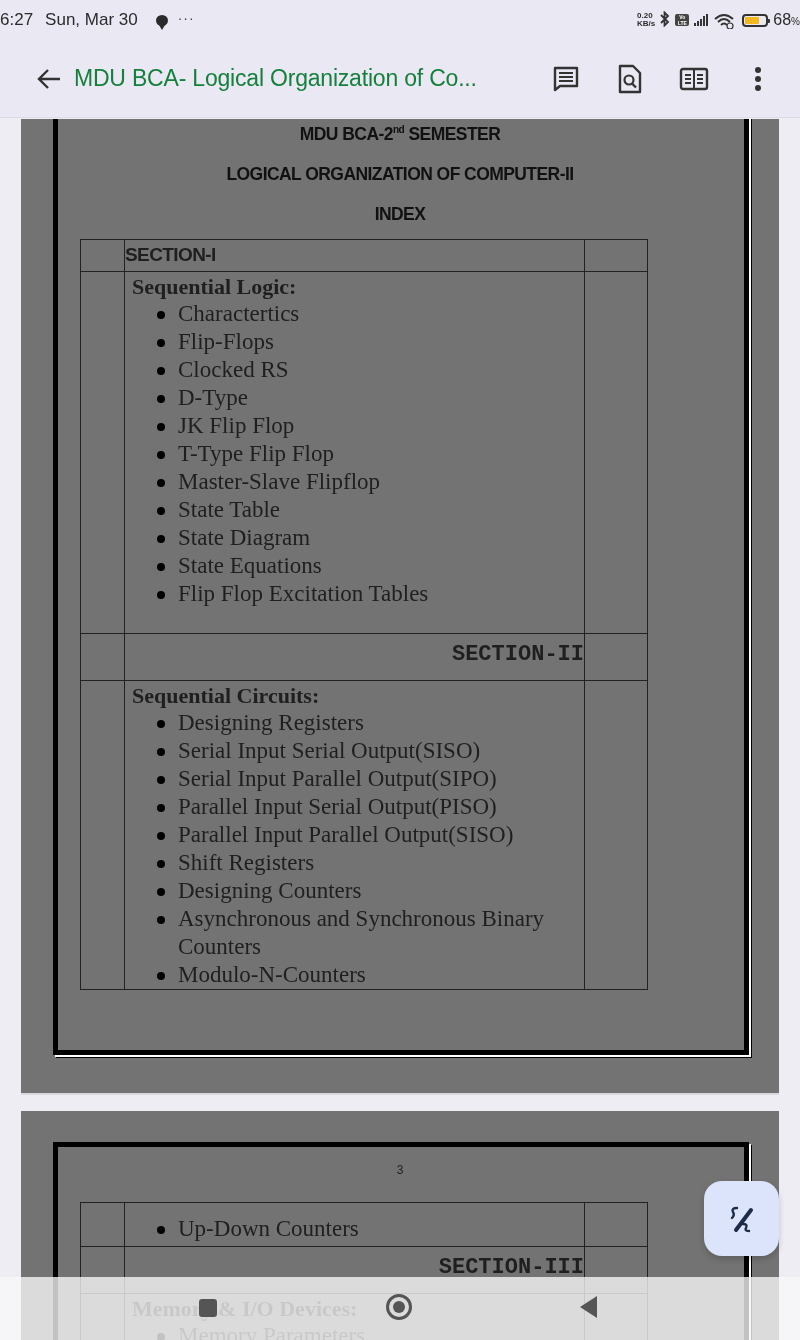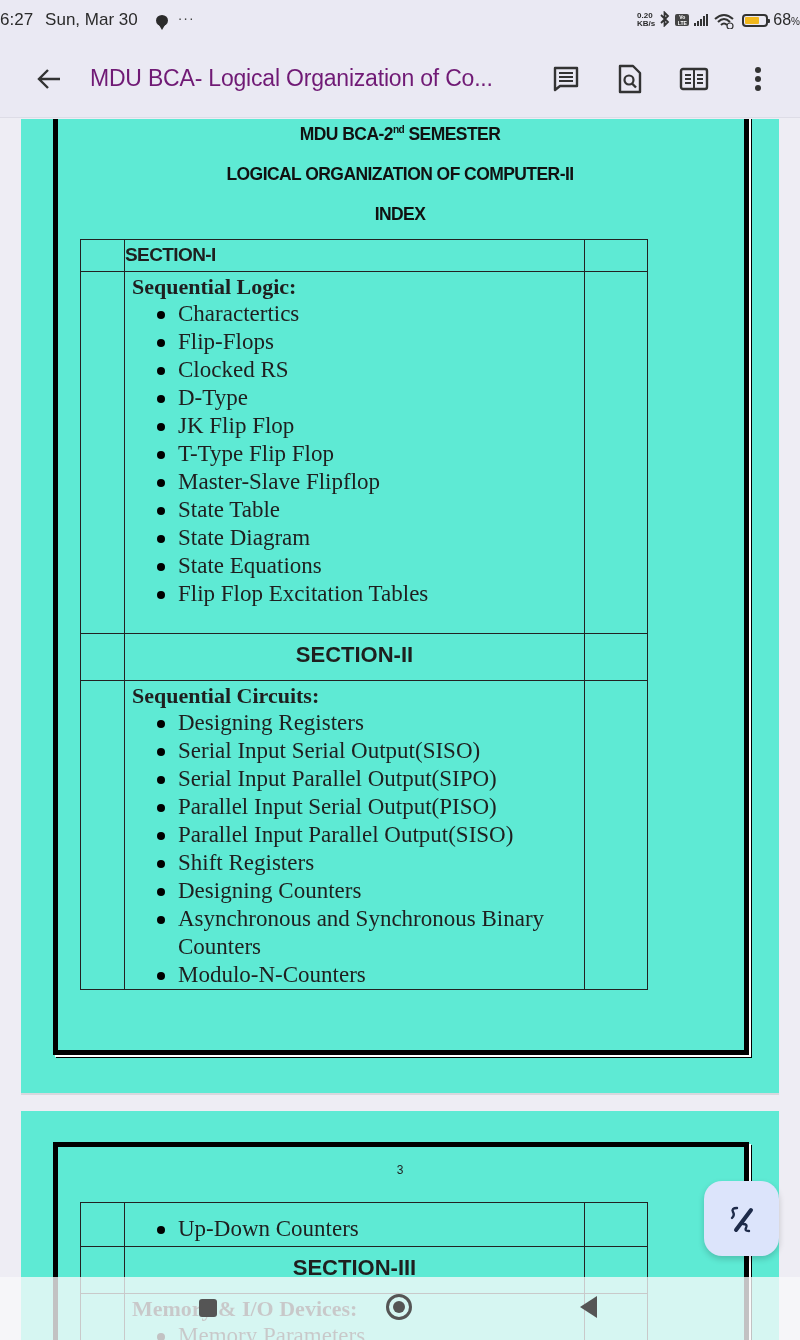--- a/index.html
+++ b/index.html
@@ -23,43 +23,43 @@
     .wifi svg { display: block; }
     .battery { width: 26px; height: 13px; border: 2px solid #333; border-radius: 4px; position: relative; padding: 1px; margin-left: 4px; }
     .battery:after { content: ""; position: absolute; right: -4px; top: 3px; width: 2px; height: 4px; background: #333; border-radius: 0 1px 1px 0; }
     .battery .fill { height: 100%; background: #f2b81c; border-radius: 1px; }
     .batt-pct { font-size: 16px; }
     .batt-pct small { font-size: 10px; }
 
     
     .app-bar { position: absolute; top: 40px; left: 0; width: 800px; height: 78px; background: #eae9f3; display: flex; align-items: center; border-bottom: 1px solid #dddce6; }
     .back-btn { width: 50px; height: 50px; margin-left: 24px; display: flex; align-items: center; justify-content: center; cursor: pointer; }
-    .doc-title { font-size: 23px; color: #701a75; margin-left: 16px; white-space: nowrap; width: 430px; overflow: hidden; letter-spacing: -0.2px; }
+    .doc-title { font-size: 23px; color: #15803d; white-space: nowrap; width: 430px; overflow: hidden; letter-spacing: -0.2px; }
     .app-actions { display: flex; align-items: center; margin-left: auto; margin-right: 10px; }
     .app-icon-btn { width: 64px; height: 50px; display: flex; align-items: center; justify-content: center; cursor: pointer; }
 
     
     .viewer { position: absolute; top: 119px; left: 0; width: 800px; height: 1221px; background: #eeedf4; overflow: hidden; }
-    .page { position: absolute; left: 21px; width: 758px; background: #5eead4; }
+    .page { position: absolute; left: 21px; width: 758px; background: #737373; }
     .page1 { top: -10px; height: 986px; border-bottom: 2px solid #d8d8de; }
     .page2 { top: 992px; height: 400px; }
 
     .frame { position: absolute; left: 32px; width: 696px; border: 5px solid #000; box-shadow: 2px 2px 0 0 #fff, 3px 3px 0 0 #000; }
     .page1 .frame { top: -10px; height: 956px; border-top: none; }
     .page2 .frame { top: 31px; height: 500px; border-bottom: none; }
 
     .doc-heading { position: absolute; left: 0; width: 100%; text-align: center; font-family: "Liberation Sans", sans-serif; font-weight: bold; font-size: 19px; color: #111; letter-spacing: -0.6px; transform: scaleX(0.92); }
     .doc-heading sup { font-size: 11px; }
 
     table.index { position: absolute; left: 59px; width: 568px; border-collapse: collapse; }
     table.index td { border: 1.5px solid #222; vertical-align: top; }
     table.index td.c1 { width: 44px; }
     table.index td.c3 { width: 63px; }
     .sec-head-sans { font-family: "Liberation Sans", sans-serif; font-weight: bold; font-size: 19px; letter-spacing: -0.6px; height: 31px; line-height: 30px; }
-    .sec-head-serif { text-align: center; font-family: Liberation Sans, sans-serif; font-weight: bold; font-size: 22px; height: 46px; line-height: 42px; }
+    .sec-head-serif { text-align: right; font-family: Liberation Mono, monospace; font-weight: bold; font-size: 22px; height: 46px; line-height: 42px; }
     .topic { font-family: "Liberation Serif", serif; font-weight: bold; font-size: 22px; padding-left: 7px; line-height: 27px; margin-top: 1px; }
     ul.items { list-style: none; font-family: "Liberation Serif", serif; font-size: 23px; line-height: 28px; }
     ul.items li { position: relative; padding-left: 53px; }
     ul.items li:before { content: ""; position: absolute; left: 32px; top: 11px; width: 8px; height: 8px; border-radius: 50%; background: #000; }
     .page-num { position: absolute; left: 0; width: 100%; text-align: center; font-size: 12px; font-family: "Liberation Sans", sans-serif; }
 
     
     .fab { position: absolute; left: 704px; top: 1181px; width: 75px; height: 75px; border-radius: 18px; background: #dce4fb; box-shadow: 0 3px 6px rgba(0,0,0,0.18); display: flex; align-items: center; justify-content: center; cursor: pointer; }
 
     

